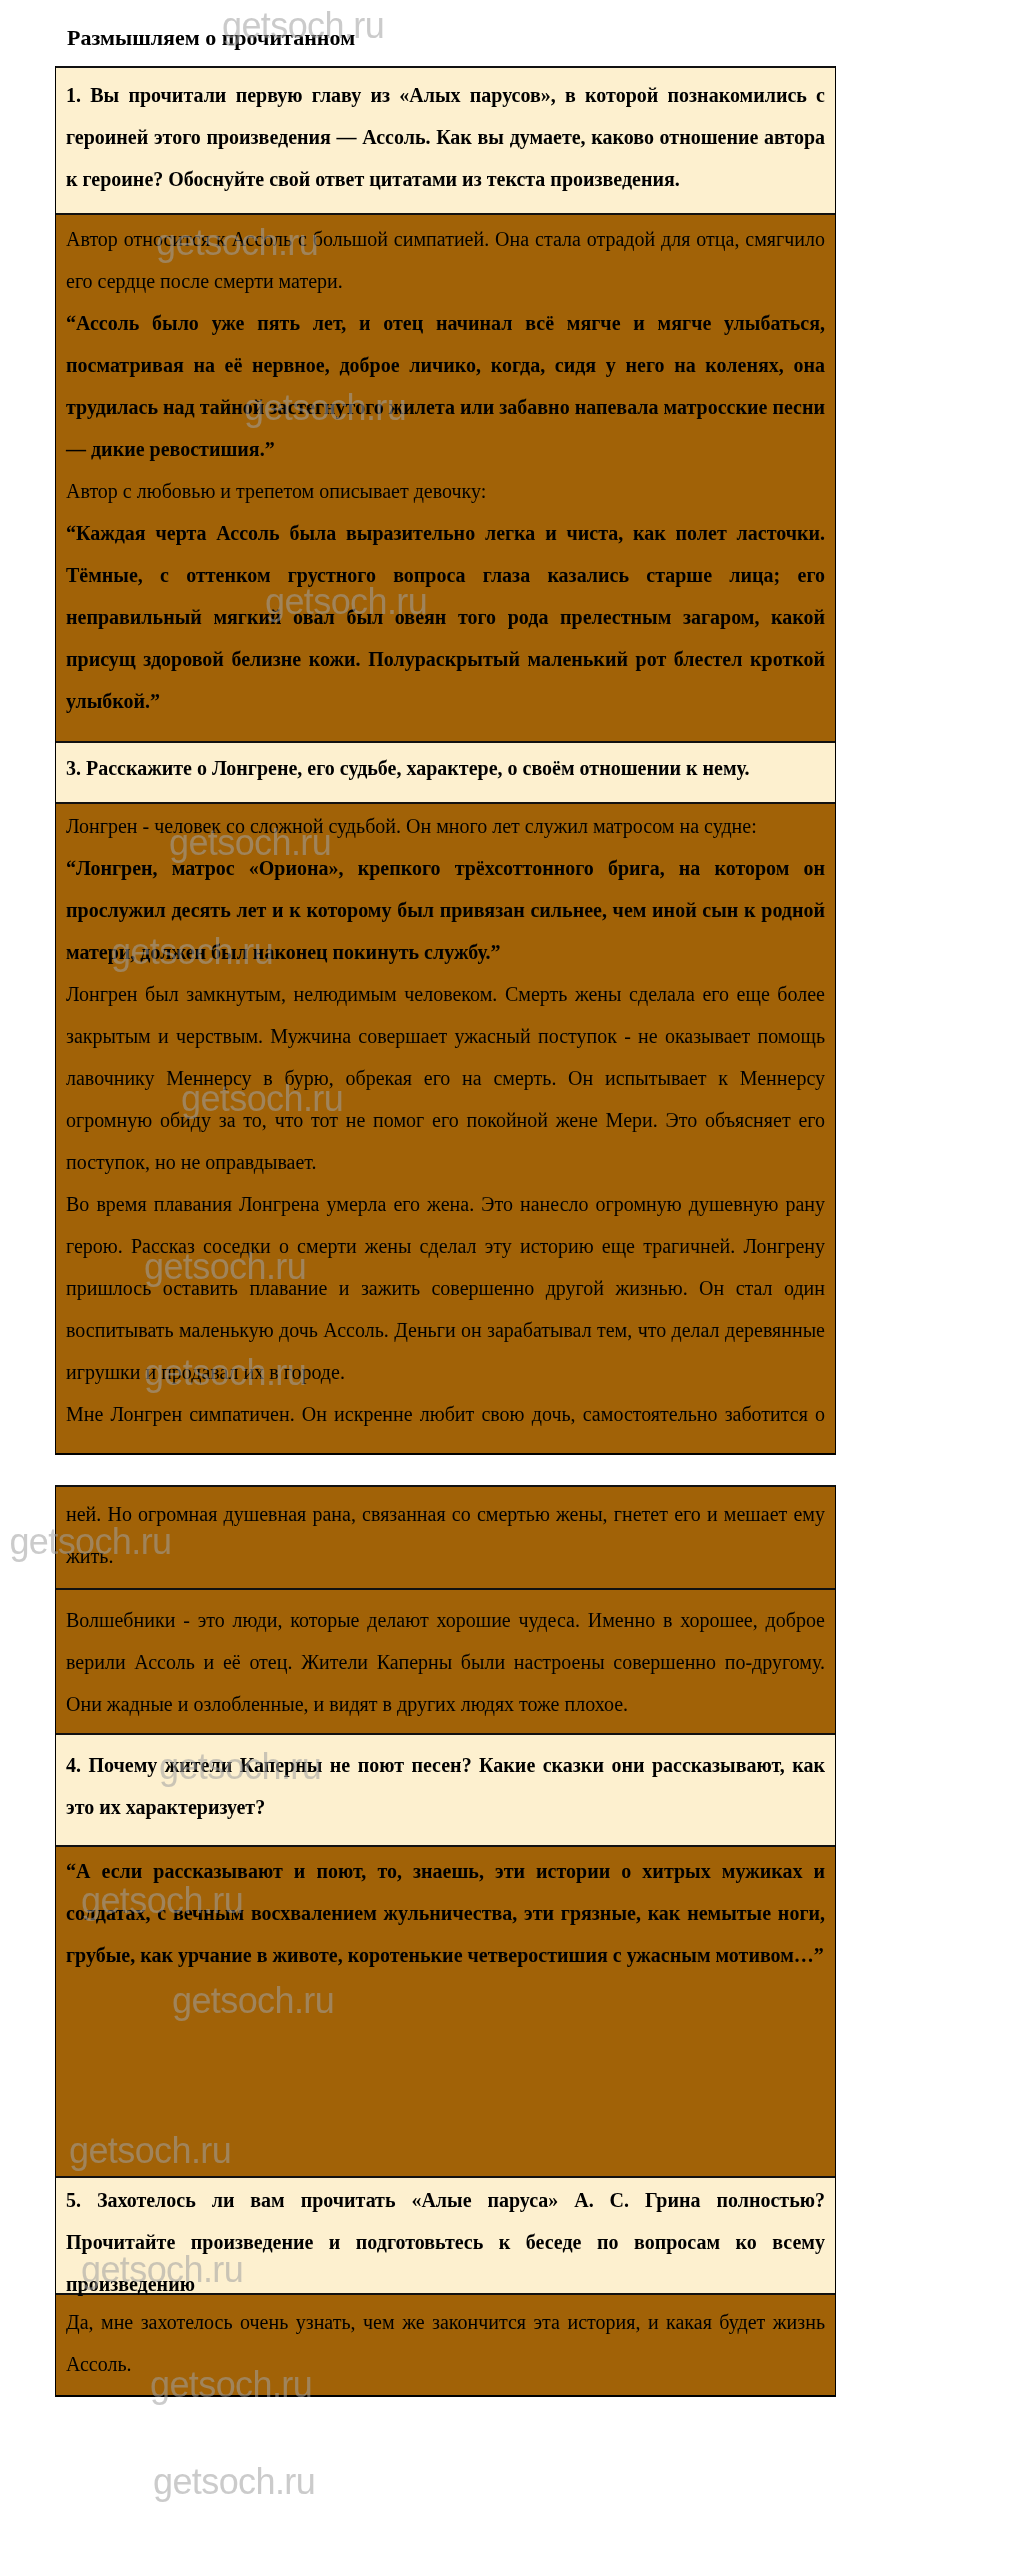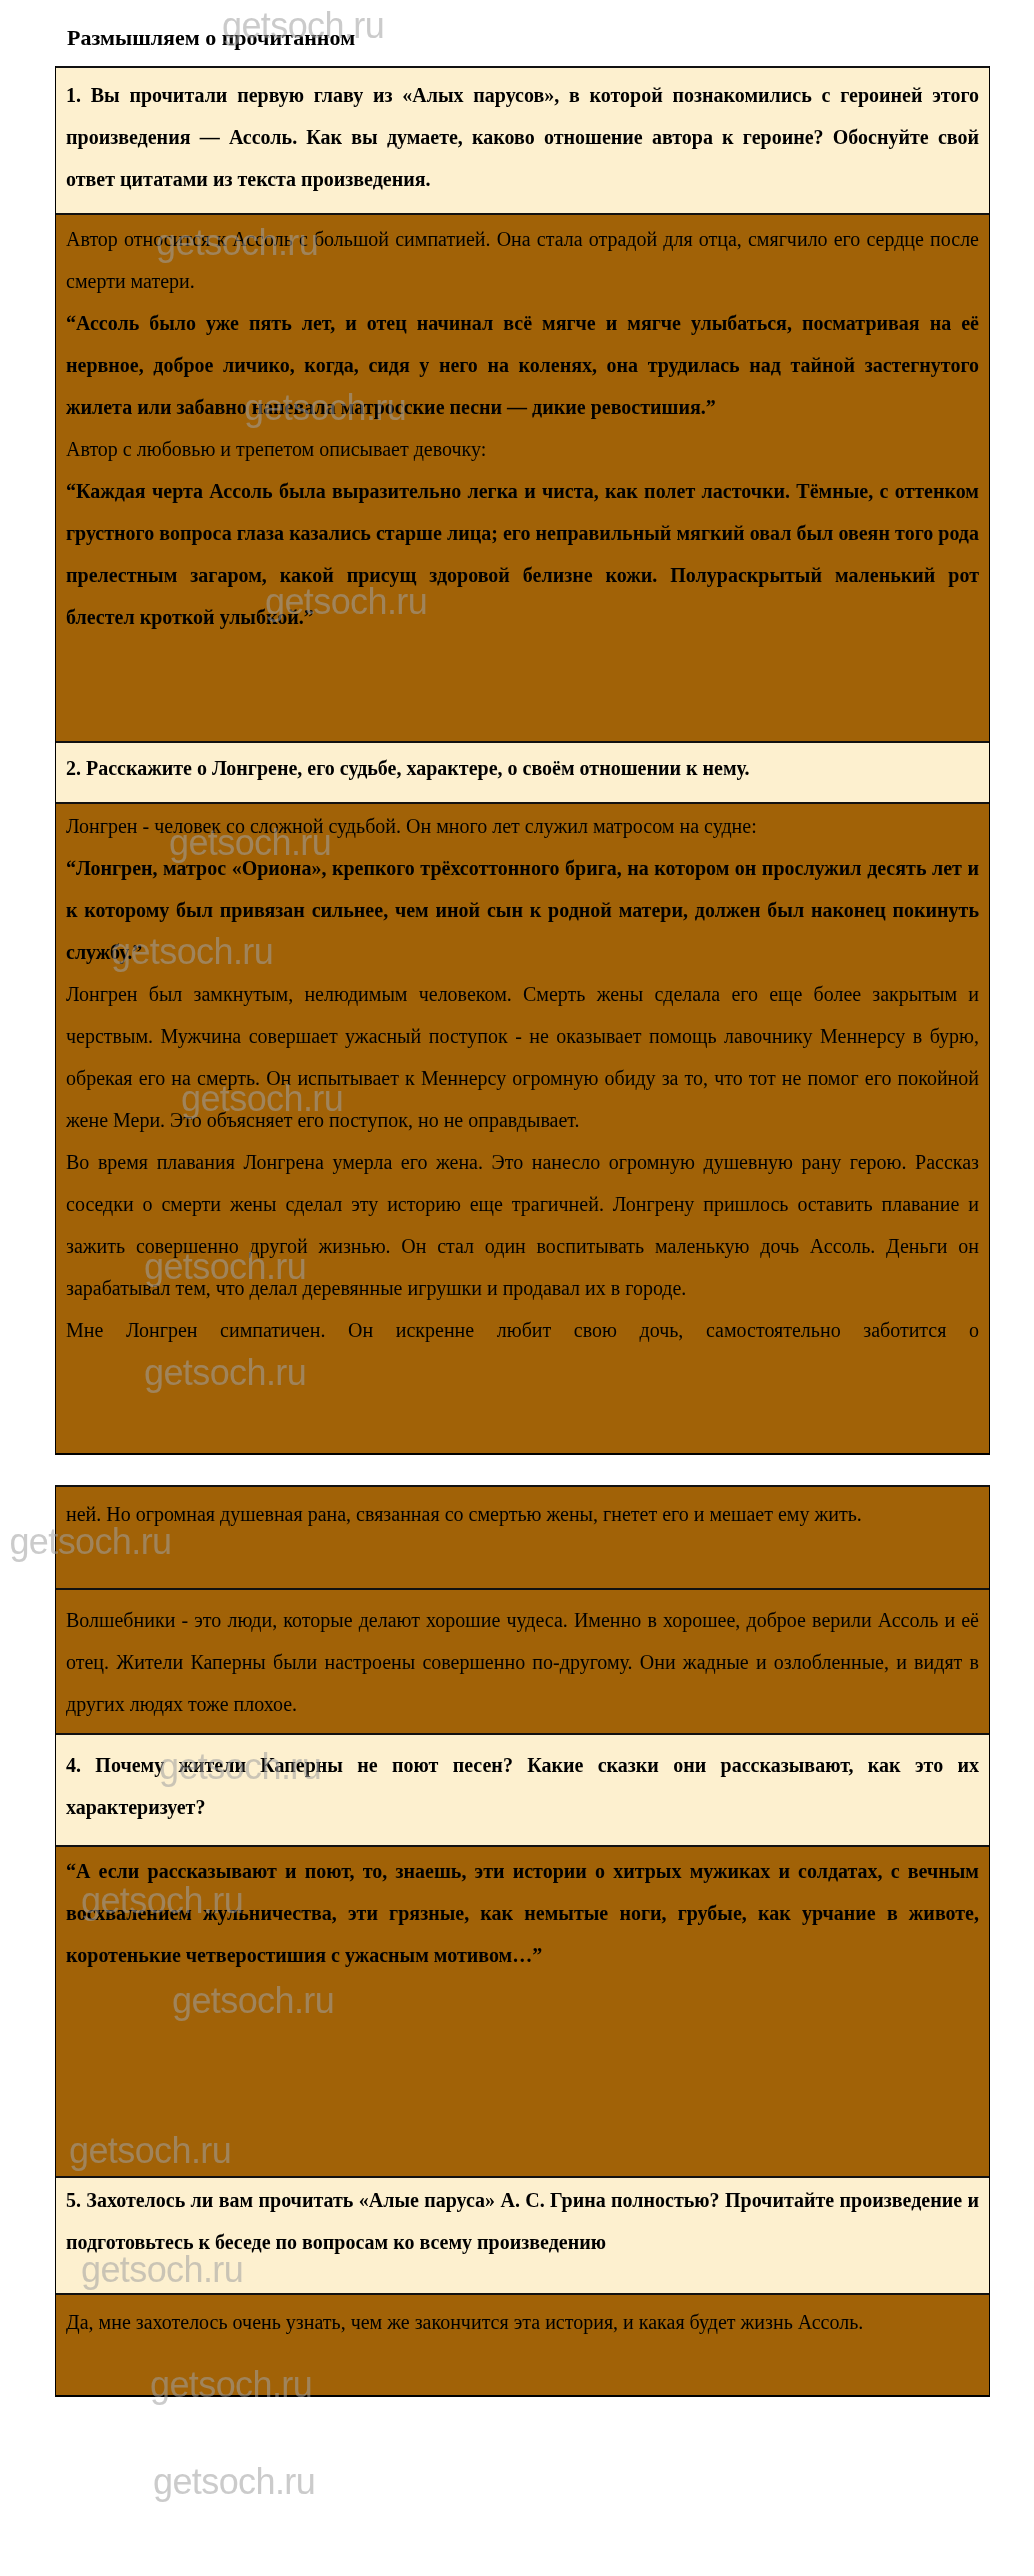--- a/index.html
+++ b/index.html
@@ -16,21 +16,21 @@
     left: 67px;
     top: 24px;
     font-size: 22px;
     font-weight: bold;
     margin: 0;
     line-height: 27.5px;
   }
   .table {
     position: absolute;
     left: 55px;
-    width: 935px;
+    width: 781px;
     border-left: 1.9px solid #000;
     border-right: 1.9px solid #000;
     border-bottom: 2.5px solid #000;
     box-sizing: border-box;
     font-family: Liberation Serif, serif;
   }
   .table.part1 { top: 66px; }
   .table.part2 { top: 1485px; }
   .cell {
     border-top: 2.5px solid #111;
@@ -79,21 +79,21 @@
 <h1 class="page-title">Размышляем о прочитанном</h1>
 
 <div class="table part1">
   <div class="cell question q1">1. Вы прочитали первую главу из «Алых парусов», в которой познакомились с героиней этого произведения — Ассоль. Как вы думаете, каково отношение автора к героине? Обоснуйте свой ответ цитатами из текста произведения.</div>
   <div class="cell answer a1">
     <p>Автор относится к Ассоль с большой симпатией. Она стала отрадой для отца, смягчило его сердце после смерти матери.</p>
     <p class="quote">“Ассоль было уже пять лет, и отец начинал всё мягче и мягче улыбаться, посматривая на её нервное, доброе личико, когда, сидя у него на коленях, она трудилась над тайной застегнутого жилета или забавно напевала матросские песни — дикие ревостишия.”</p>
     <p>Автор с любовью и трепетом описывает девочку:</p>
     <p class="quote">“Каждая черта Ассоль была выразительно легка и чиста, как полет ласточки. Тёмные, с оттенком грустного вопроса глаза казались старше лица; его неправильный мягкий овал был овеян того рода прелестным загаром, какой присущ здоровой белизне кожи. Полураскрытый маленький рот блестел кроткой улыбкой.”</p>
   </div>
-  <div class="cell question q2">2. Расскажите о Лонгрене, его судьбе, характере, о своём отношении к нему.</div>
+  <div class="cell question q2">3. Расскажите о Лонгрене, его судьбе, характере, о своём отношении к нему.</div>
   <div class="cell answer a2">
     <p>Лонгрен - человек со сложной судьбой. Он много лет служил матросом на судне:</p>
     <p class="quote">“Лонгрен, матрос «Ориона», крепкого трёхсоттонного брига, на котором он прослужил десять лет и к которому был привязан сильнее, чем иной сын к родной матери, должен был наконец покинуть службу.”</p>
     <p>Лонгрен был замкнутым, нелюдимым человеком. Смерть жены сделала его еще более закрытым и черствым. Мужчина совершает ужасный поступок - не оказывает помощь лавочнику Меннерсу в бурю, обрекая его на смерть. Он испытывает к Меннерсу огромную обиду за то, что тот не помог его покойной жене Мери. Это объясняет его поступок, но не оправдывает.</p>
     <p>Во время плавания Лонгрена умерла его жена. Это нанесло огромную душевную рану герою. Рассказ соседки о смерти жены сделал эту историю еще трагичней. Лонгрену пришлось оставить плавание и зажить совершенно другой жизнью. Он стал один воспитывать маленькую дочь Ассоль. Деньги он зарабатывал тем, что делал деревянные игрушки и продавал их в городе.</p>
     <p style="text-align:justify;text-align-last:justify;">Мне Лонгрен симпатичен. Он искренне любит свою дочь, самостоятельно заботится о</p>
   </div>
 </div>
 
 <div class="table part2">

